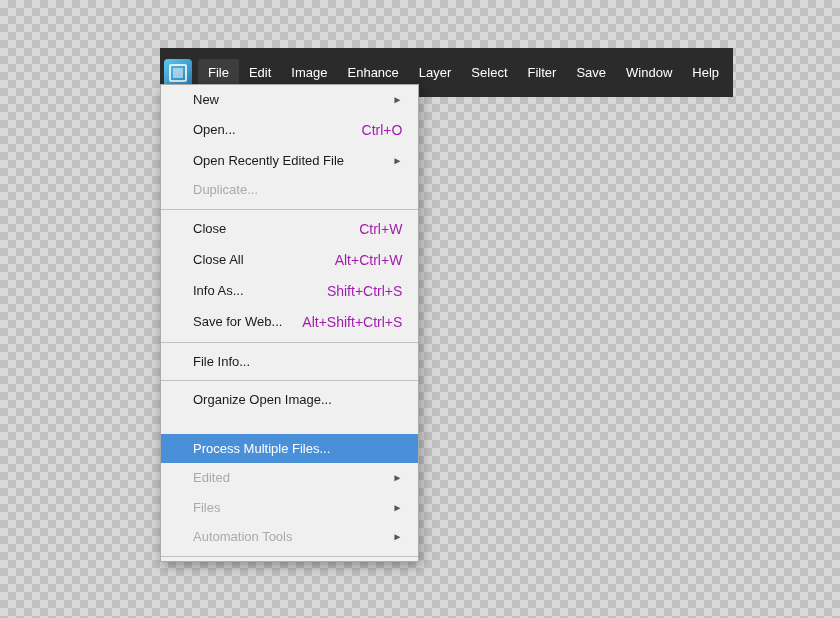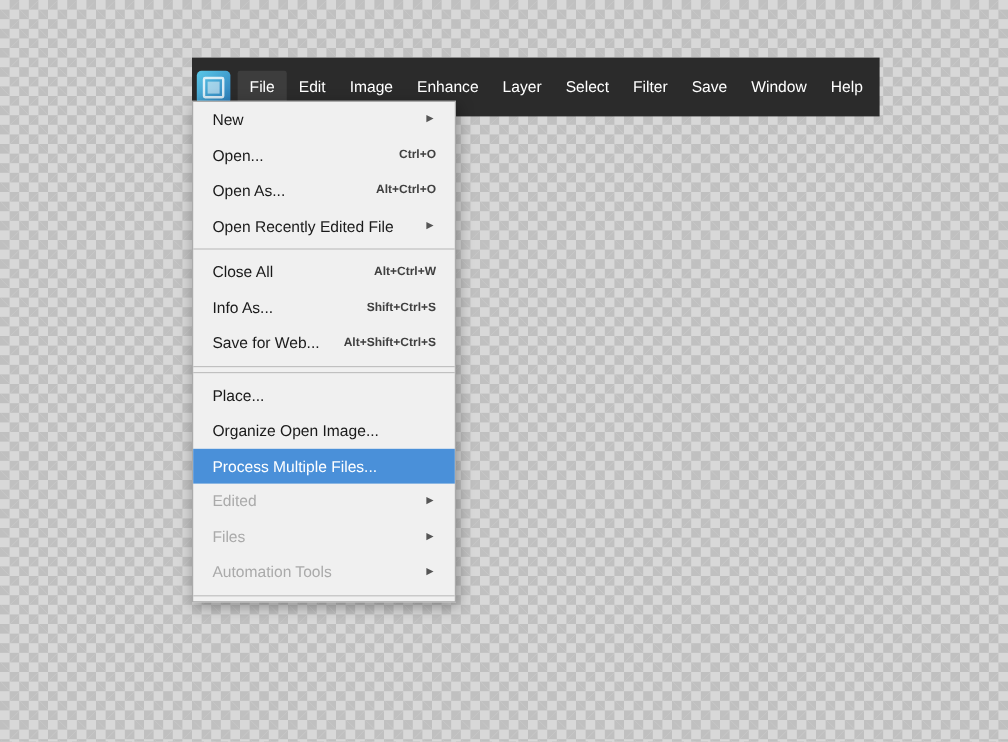--- a/index.html
+++ b/index.html
@@ -111,49 +111,49 @@
       border: 1px solid #aaa;
       min-width: 220px;
       box-shadow: 2px 4px 12px rgba(0,0,0,0.35);
       z-index: 100;
     }
 
     .dropdown-item {
       display: flex;
       justify-content: space-between;
       align-items: center;
-      padding: 5px 16px 5px 16px;
+      padding: 5px 16px 5px 32px;
       cursor: pointer;
       color: #1a1a1a;
       white-space: nowrap;
       font-size: 13px;
       line-height: 1.5;
     }
 
     .dropdown-item.highlighted {
       background: #4a90d9;
       color: #fff;
+      margin-top: 19px;
     }
 
     .dropdown-item.disabled {
       color: #aaa;
       cursor: default;
     }
 
     .dropdown-separator {
       height: 1px;
       background: #c0c0c0;
       margin: 4px 0;
     }
 
     .shortcut {
-      color: #404040;
-      font-size: 10px;
+      color: #a21caf;
+      font-size: 14px;
       margin-left: 20px;
-      font-weight: bold;
     }
 
     .arrow {
       font-size: 10px;
       color: #555;
     }
   </style>
 </head>
 <body>
 
@@ -180,51 +180,54 @@
 
       <div class="dropdown-item">
         <span>New</span>
         <span class="arrow">►</span>
       </div>
       <div class="dropdown-item">
         <span>Open...</span>
         <span class="shortcut">Ctrl+O</span>
       </div>
       <div class="dropdown-item">
-        <span>Open As...</span>
-        <span class="shortcut">Alt+Ctrl+O</span>
-      </div>
-      <div class="dropdown-item">
         <span>Open Recently Edited File</span>
         <span class="arrow">►</span>
       </div>
-
-      <div class="dropdown-separator"></div>
-
+      <div class="dropdown-item disabled">
+        <span>Duplicate...</span>
+      </div>
+
+      <div class="dropdown-separator"></div>
+
+      <div class="dropdown-item">
+        <span>Close</span>
+        <span class="shortcut">Ctrl+W</span>
+      </div>
       <div class="dropdown-item">
         <span>Close All</span>
         <span class="shortcut">Alt+Ctrl+W</span>
       </div>
       <div class="dropdown-item">
         <span>Info As...</span>
         <span class="shortcut">Shift+Ctrl+S</span>
       </div>
       <div class="dropdown-item">
         <span>Save for Web...</span>
         <span class="shortcut">Alt+Shift+Ctrl+S</span>
       </div>
 
       <div class="dropdown-separator"></div>
 
-
-      <div class="dropdown-separator"></div>
-
-      <div class="dropdown-item">
-        <span>Place...</span>
-      </div>
+      <div class="dropdown-item">
+        <span>File Info...</span>
+      </div>
+
+      <div class="dropdown-separator"></div>
+
       <div class="dropdown-item">
         <span>Organize Open Image...</span>
       </div>
       <div class="dropdown-item highlighted">
         <span>Process Multiple Files...</span>
       </div>
       <div class="dropdown-item disabled">
         <span>Edited</span>
         <span class="arrow">►</span>
       </div>

